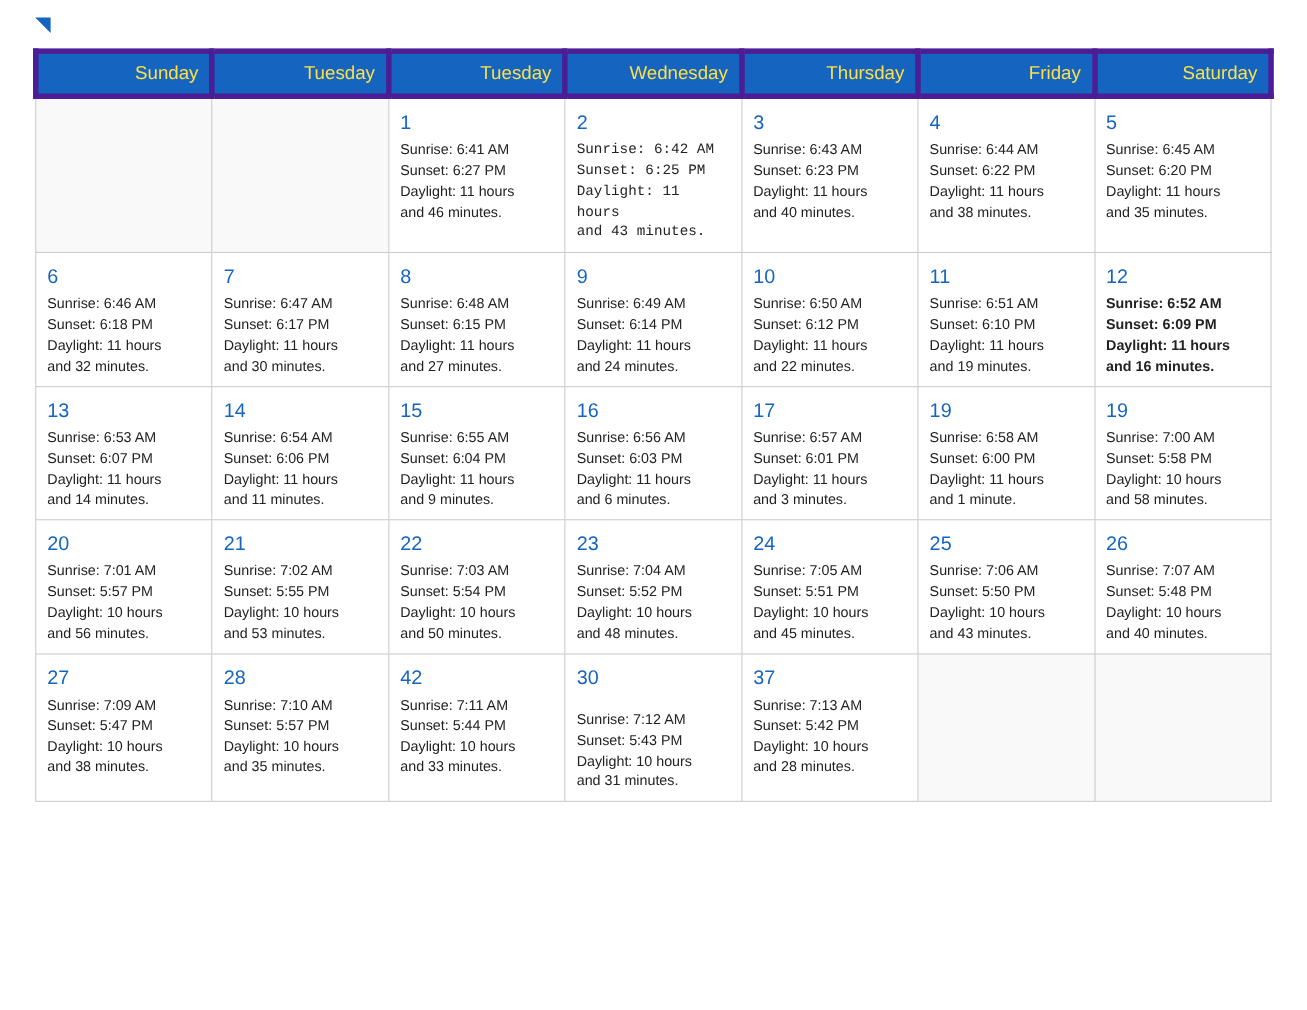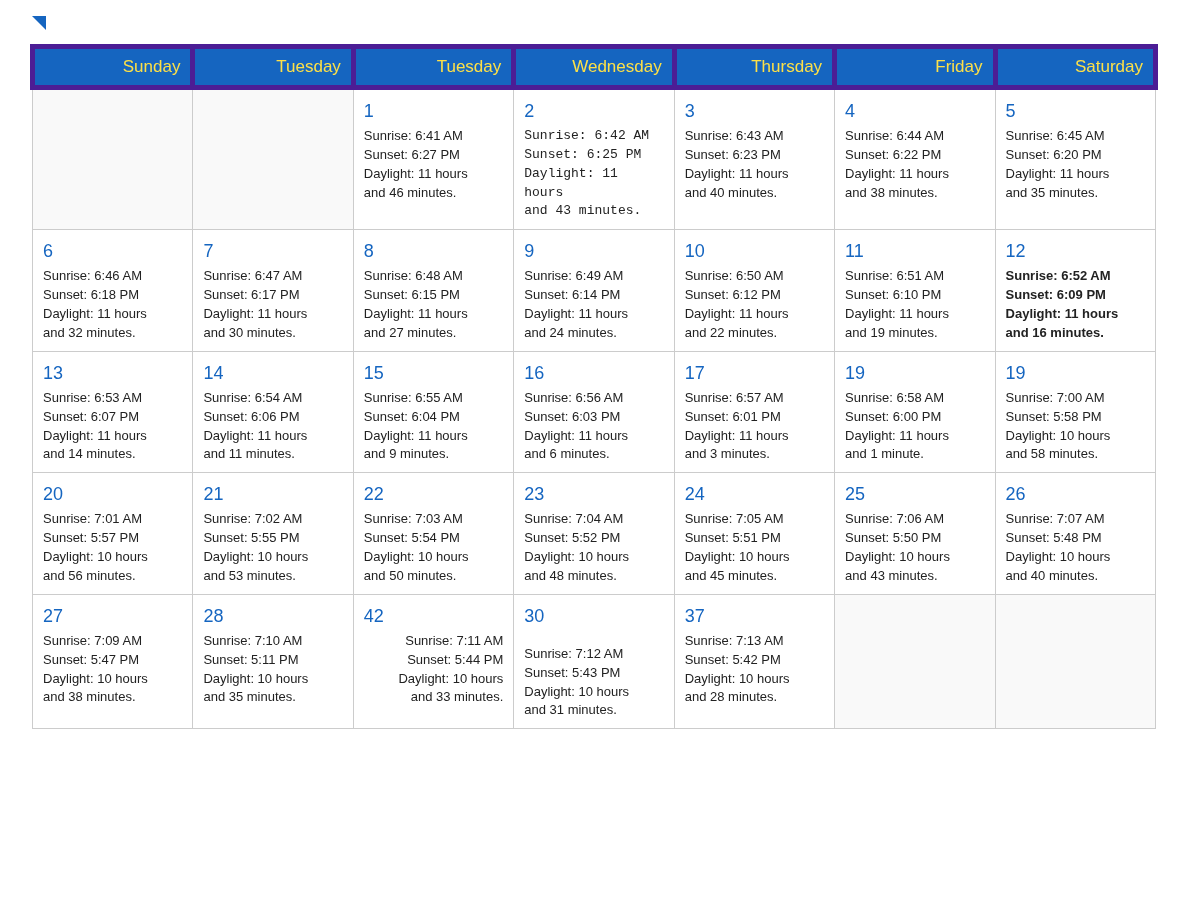--- a/index.html
+++ b/index.html
@@ -325,27 +325,27 @@
         <td>
           <span class="day-number">27</span>
           <div class="day-info" style="white-space: pre-line;">Sunrise: 7:09 AM
 Sunset: 5:47 PM
 Daylight: 10 hours
 and 38 minutes.</div>
         </td>
         <td>
           <span class="day-number">28</span>
           <div class="day-info" style="white-space: pre-line;">Sunrise: 7:10 AM
-Sunset: 5:11 PM
+Sunset: 5:57 PM
 Daylight: 10 hours
 and 35 minutes.</div>
         </td>
         <td>
           <span class="day-number">42</span>
-          <div class="day-info" style="white-space: pre-line; text-align: right;">Sunrise: 7:11 AM
+          <div class="day-info" style="white-space: pre-line;">Sunrise: 7:11 AM
 Sunset: 5:44 PM
 Daylight: 10 hours
 and 33 minutes.</div>
         </td>
         <td>
           <span class="day-number">30</span>
           <div class="day-info" style="white-space: pre-line; margin-top: 16px;">Sunrise: 7:12 AM
 Sunset: 5:43 PM
 Daylight: 10 hours
 and 31 minutes.</div>

